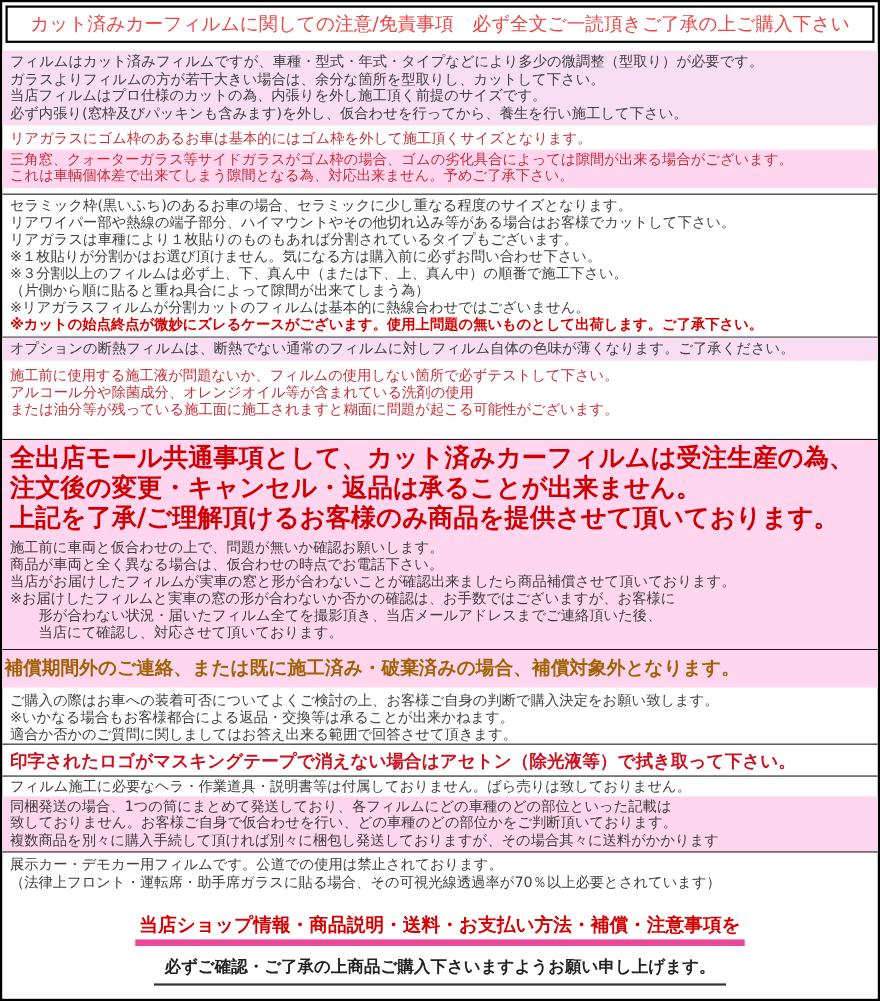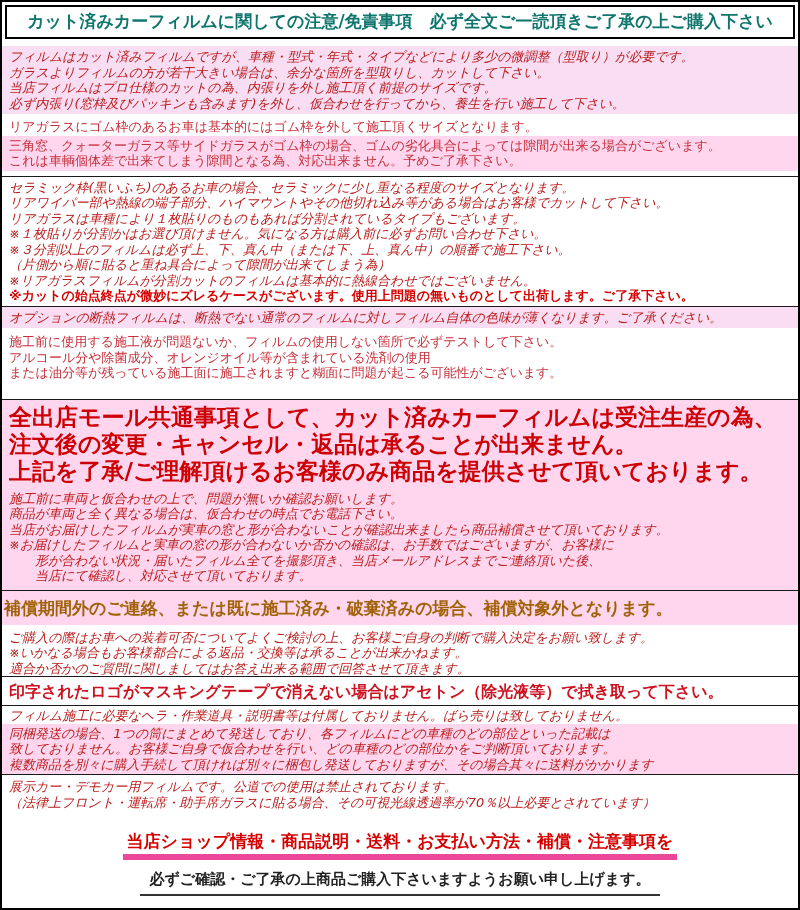--- a/index.html
+++ b/index.html
@@ -11,28 +11,28 @@
     background:#fff;
     overflow:hidden;
     font-family:"DejaVu Sans", sans-serif;
   }
   .title-box {
     margin:3px 3px 0 3px;
     border:2px solid #000;
     padding:3px 2px 4px 2px;
     text-align:center;
     font-size:17px;
-    font-weight:bold;
-    color:#0f766e;
+    font-weight:normal;
+    color:#ef4444;
     white-space:nowrap;
     overflow:hidden;
   }
   .sec { padding-left:7px; font-size:13px; line-height:15.5px; }
   .ln  { white-space:nowrap; overflow:hidden; }
-  .black { color:#b91c1c;font-style:italic; }
+  .black { color:#404040; }
   .redA  { color:#c5303c; }          
   .redB  { color:#d60000; font-weight:bold; } 
   .pinkA { background:#f8ddf3; }     
   .pinkB { background:#ffd6ee; }     
   .rule { height:0; border:none; border-top:1px solid #1a1a1a; margin:0; }
 
   .s1 { margin-top:7px; padding-top:3px; padding-bottom:3px; }
   .s2 { margin-top:5px; }
   .s2 .hl { margin-top:1px; padding:2px 0 2px 7px; margin-left:-7px; }
   .r1 { margin-top:5px; }

